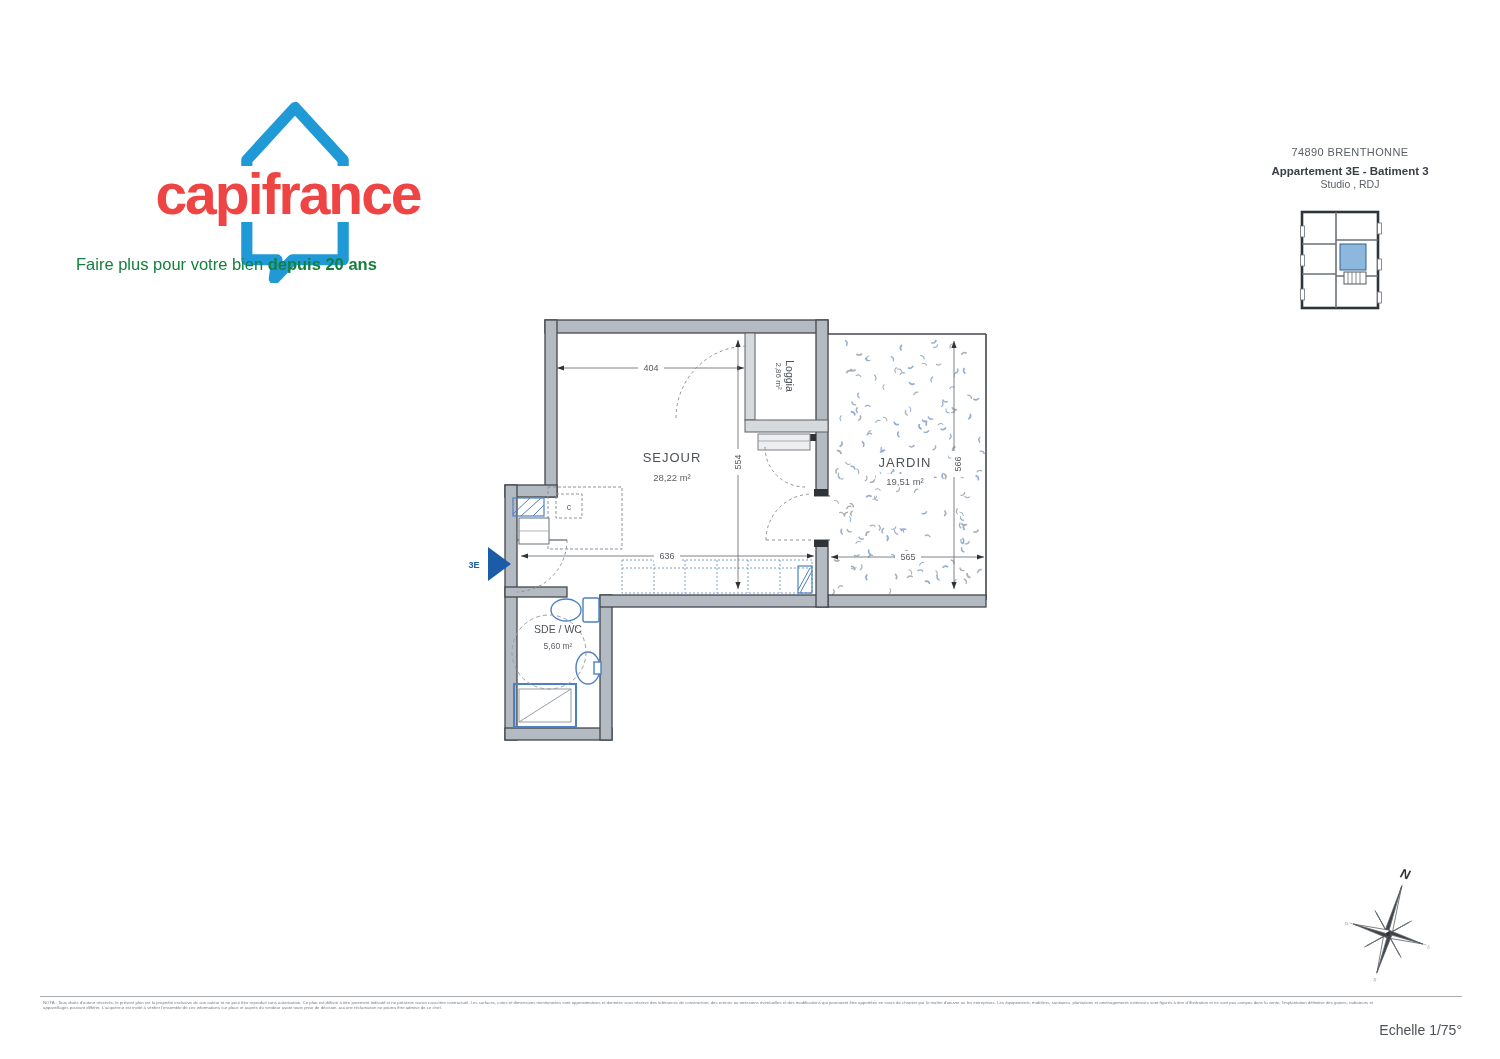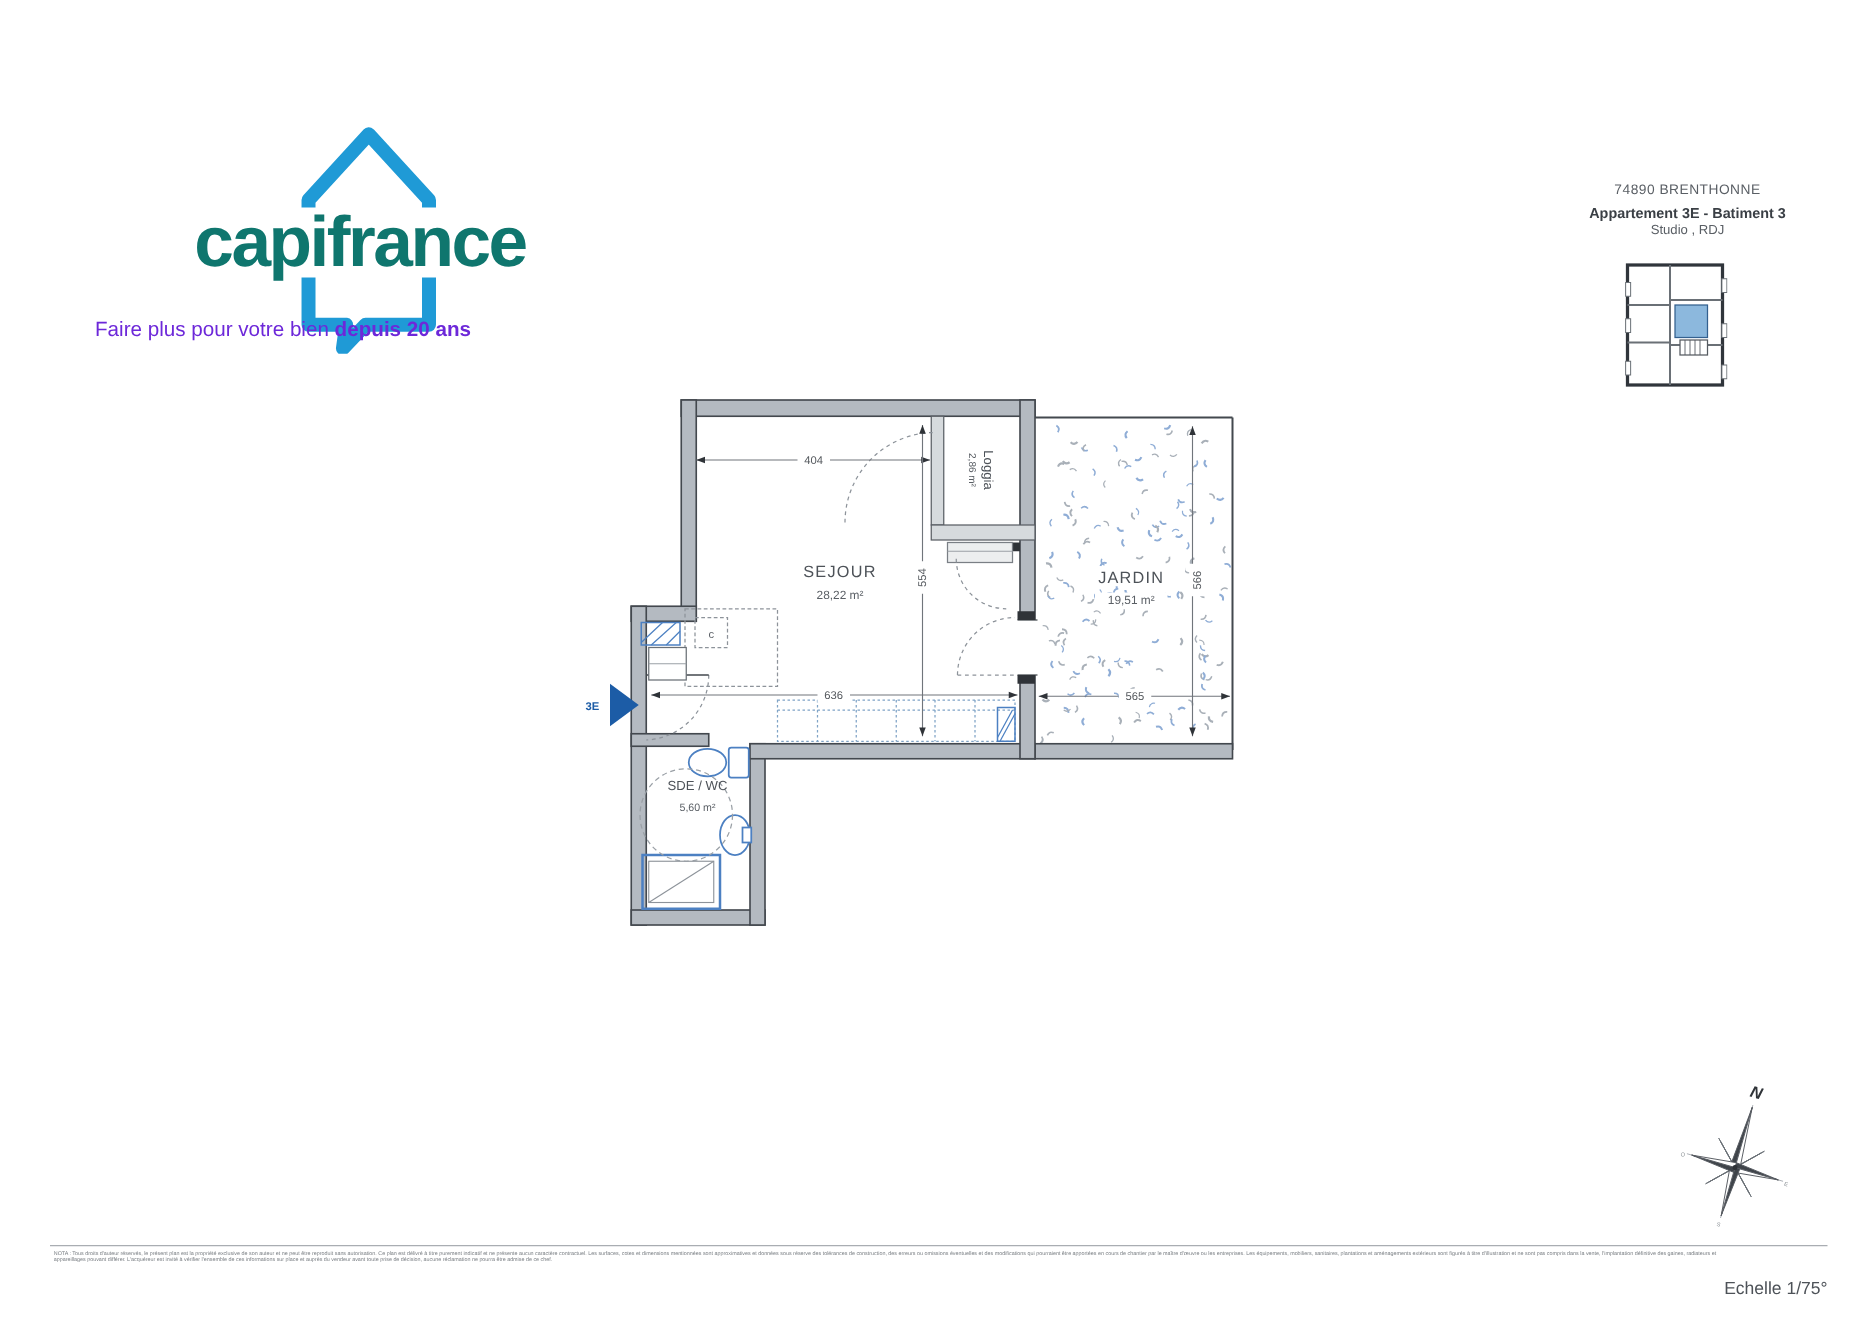--- a/index.html
+++ b/index.html
@@ -3,22 +3,22 @@
 <meta charset="utf-8">
 <style>
   html,body{margin:0;padding:0;background:#ffffff;}
   body{width:1500px;height:1059px;position:relative;font-family:"Liberation Sans",sans-serif;overflow:hidden;}
   .abs{position:absolute;}
 
   
   #logo-block{left:60px;top:40px;width:420px;height:250px;}
   #logo-house{left:166px;top:58px;}
   #logo-textband{left:78px;top:126px;width:300px;height:56px;background:#ffffff;display:flex;align-items:center;justify-content:center;}
-  #logo-text{font-size:57px;font-weight:700;color:#0f766e;letter-spacing:-2px;line-height:1;}
-  #tagline{left:76px;top:255px;font-size:16.5px;color:#6d28d9;white-space:nowrap;}
+  #logo-text{font-size:57px;font-weight:700;color:#ef4444;letter-spacing:-2px;line-height:1;}
+  #tagline{left:76px;top:255px;font-size:16.5px;color:#15803d;white-space:nowrap;}
   #tagline b{font-weight:700;}
 
   
   #hdr{left:1190px;top:146px;width:320px;text-align:center;color:#5a5f65;}
   #hdr .l1{font-size:11px;letter-spacing:.4px;}
   #hdr .l2{font-size:11.5px;font-weight:700;color:#3a3f45;margin-top:7px;}
   #hdr .l3{font-size:10.5px;margin-top:1px;}
 
   
   #footer-rule{left:40px;top:996px;width:1422px;height:1px;background:#a9adb2;}

